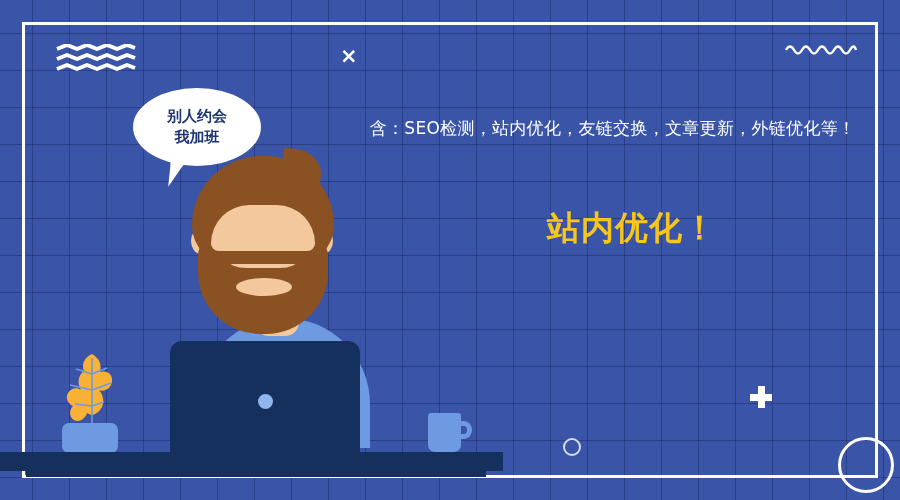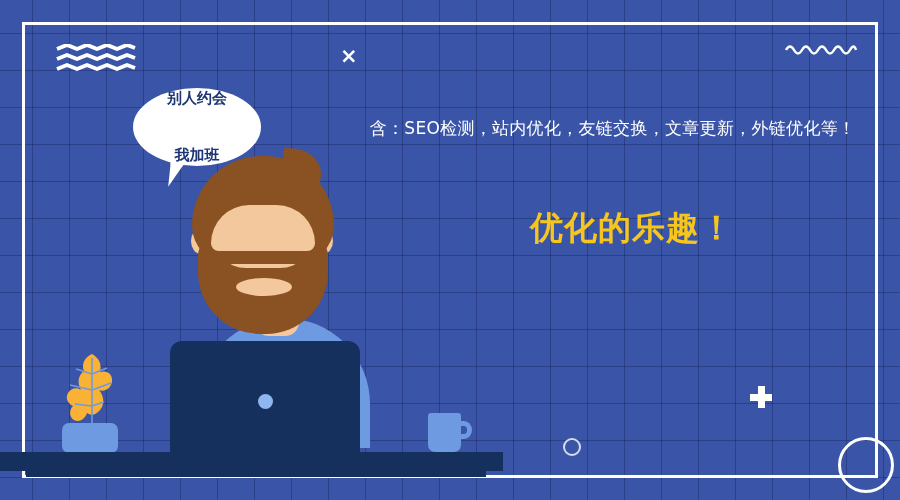--- a/index.html
+++ b/index.html
@@ -145,21 +145,21 @@
     position: absolute;
     left: 133px;
     top: 88px;
     width: 128px;
     height: 78px;
     background: #ffffff;
     border-radius: 50%;
     display: flex;
     flex-direction: column;
     align-items: center;
-    justify-content: space-between;
+    justify-content: center;
   }
   .bubble-text {
     color: #1d3573;
     font-size: 15px;
     font-weight: 700;
     line-height: 21px;
     text-align: center;
     white-space: nowrap;
   }
   .bubble-tail {
@@ -371,21 +371,21 @@
   <div class="circle-small"></div>
   <div class="circle-corner"></div>
 
   <div class="title-row">
     <span class="title-x">×</span>
   </div>
 
   <div class="subtitle">含：SEO检测，站内优化，友链交换，文章更新，外链优化等！</div>
 
   <div class="slogan">
-    <div class="line3">优化的乐趣！</div>
+    <div class="line3">站内优化！</div>
   </div>
 
   <div class="bubble-tail"></div>
   <div class="bubble">
     <div class="bubble-text">别人约会</div>
     <div class="bubble-text">我加班</div>
   </div>
 
   <div class="person">
     <div class="shirt"></div>

